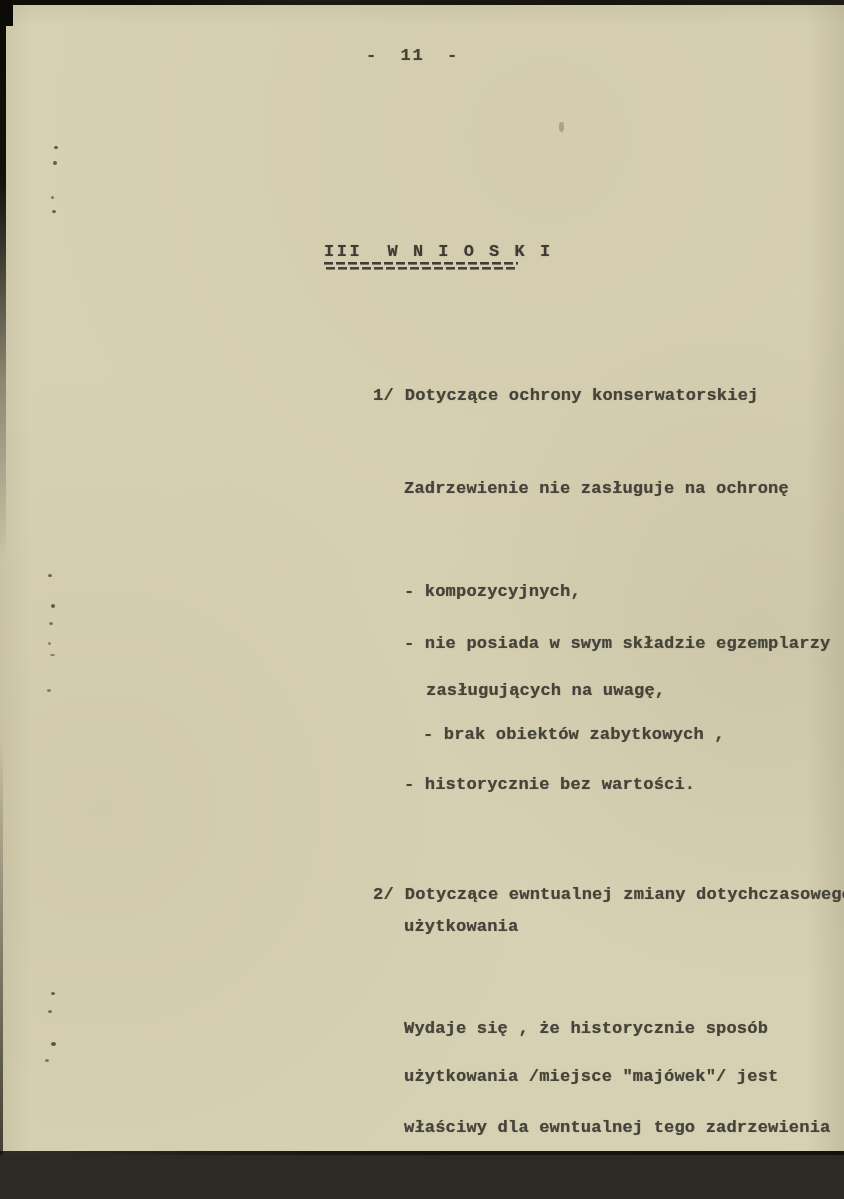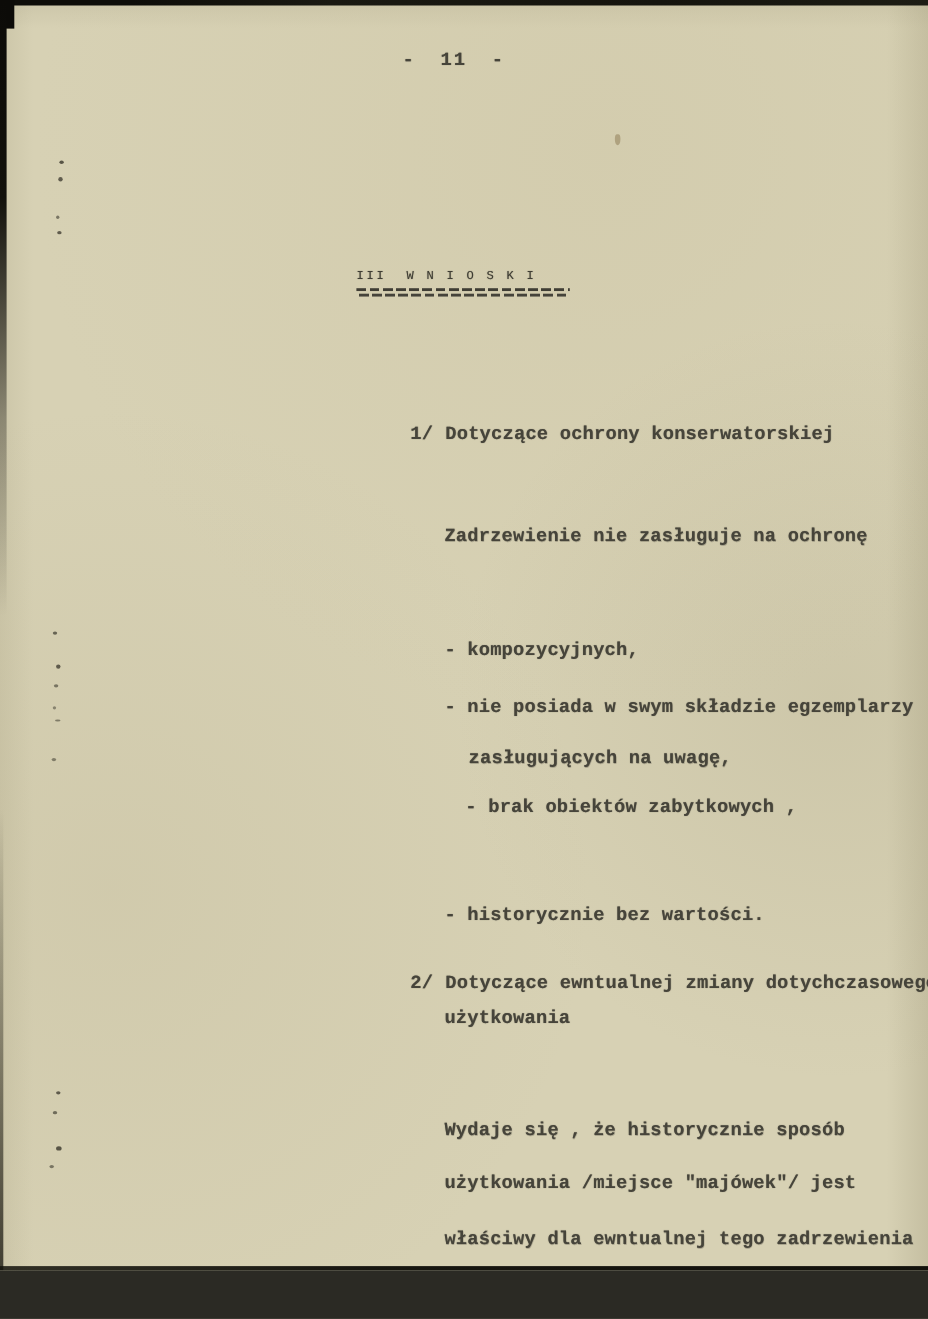--- a/index.html
+++ b/index.html
@@ -34,21 +34,21 @@
     font-weight:bold;
     letter-spacing:.2px;
     color:#46443a;
     text-shadow:0 0 1px rgba(70,68,58,.55), .4px .4px 0 rgba(70,68,58,.25);
     white-space:pre;
   }
   .title-line{display:flex;gap:11px;}
   .page-number{word-spacing:10px;letter-spacing:2px;}
   .heading-wrap{position:absolute;top:242px;left:324px;}
   .heading-text{
-    font-size:11px;line-height:20px;font-weight:normal;letter-spacing:2.5px;
+    font-size:17px;line-height:20px;font-weight:bold;letter-spacing:2.5px;
     color:#3f3d33;text-shadow:0 0 1px rgba(63,61,51,.6);
     white-space:pre;
   }
   .heading-underline{
     width:194px;height:9px;margin-top:0;
     background-image:
       repeating-linear-gradient(90deg,#403e35 0 9px, rgba(64,62,53,0) 9px 12px),
       repeating-linear-gradient(90deg,#45433a 0 9px, rgba(64,62,53,0) 9px 12px);
     background-size:100% 2.6px,100% 2.6px;
     background-position:0 0,2px 5px;
@@ -94,21 +94,21 @@
     <span>1/</span>
     <span>Dotyczące ochrony konserwatorskiej</span>
   </div>
 
   <div class="line" style="top:479px;left:404px;">Zadrzewienie nie zasługuje na ochronę</div>
 
   <div class="line" style="top:582px;left:404px;">- kompozycyjnych,</div>
   <div class="line" style="top:634px;left:404px;">- nie posiada w swym składzie egzemplarzy</div>
   <div class="line" style="top:681px;left:426px;">zasługujących na uwagę,</div>
   <div class="line" style="top:725px;left:404px;margin-left:19px;">- brak obiektów zabytkowych ,</div>
-  <div class="line" style="top:823px;left:404px;text-align:right;">- historycznie bez wartości.</div>
+  <div class="line" style="top:775px;left:404px;text-align:right;">- historycznie bez wartości.</div>
 
   <div class="line title-line" style="top:885px;left:373px;">
     <span>2/</span>
     <span>Dotyczące ewntualnej zmiany dotychczasowego</span>
   </div>
   <div class="line" style="top:917px;left:404px;">użytkowania</div>
 
   <div class="line" style="top:1019px;left:404px;">Wydaje się , że historycznie sposób</div>
   <div class="line" style="top:1067px;left:404px;">użytkowania /miejsce "majówek"/ jest</div>
   <div class="line" style="top:1118px;left:404px;">właściwy dla ewntualnej tego zadrzewienia</div>

